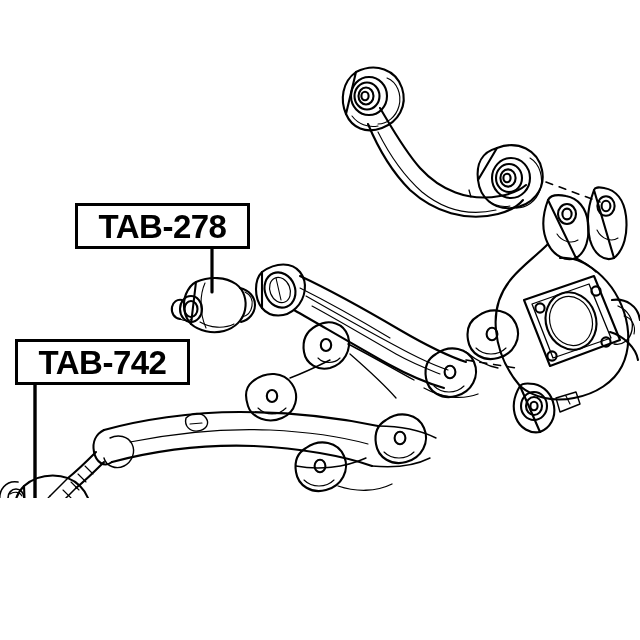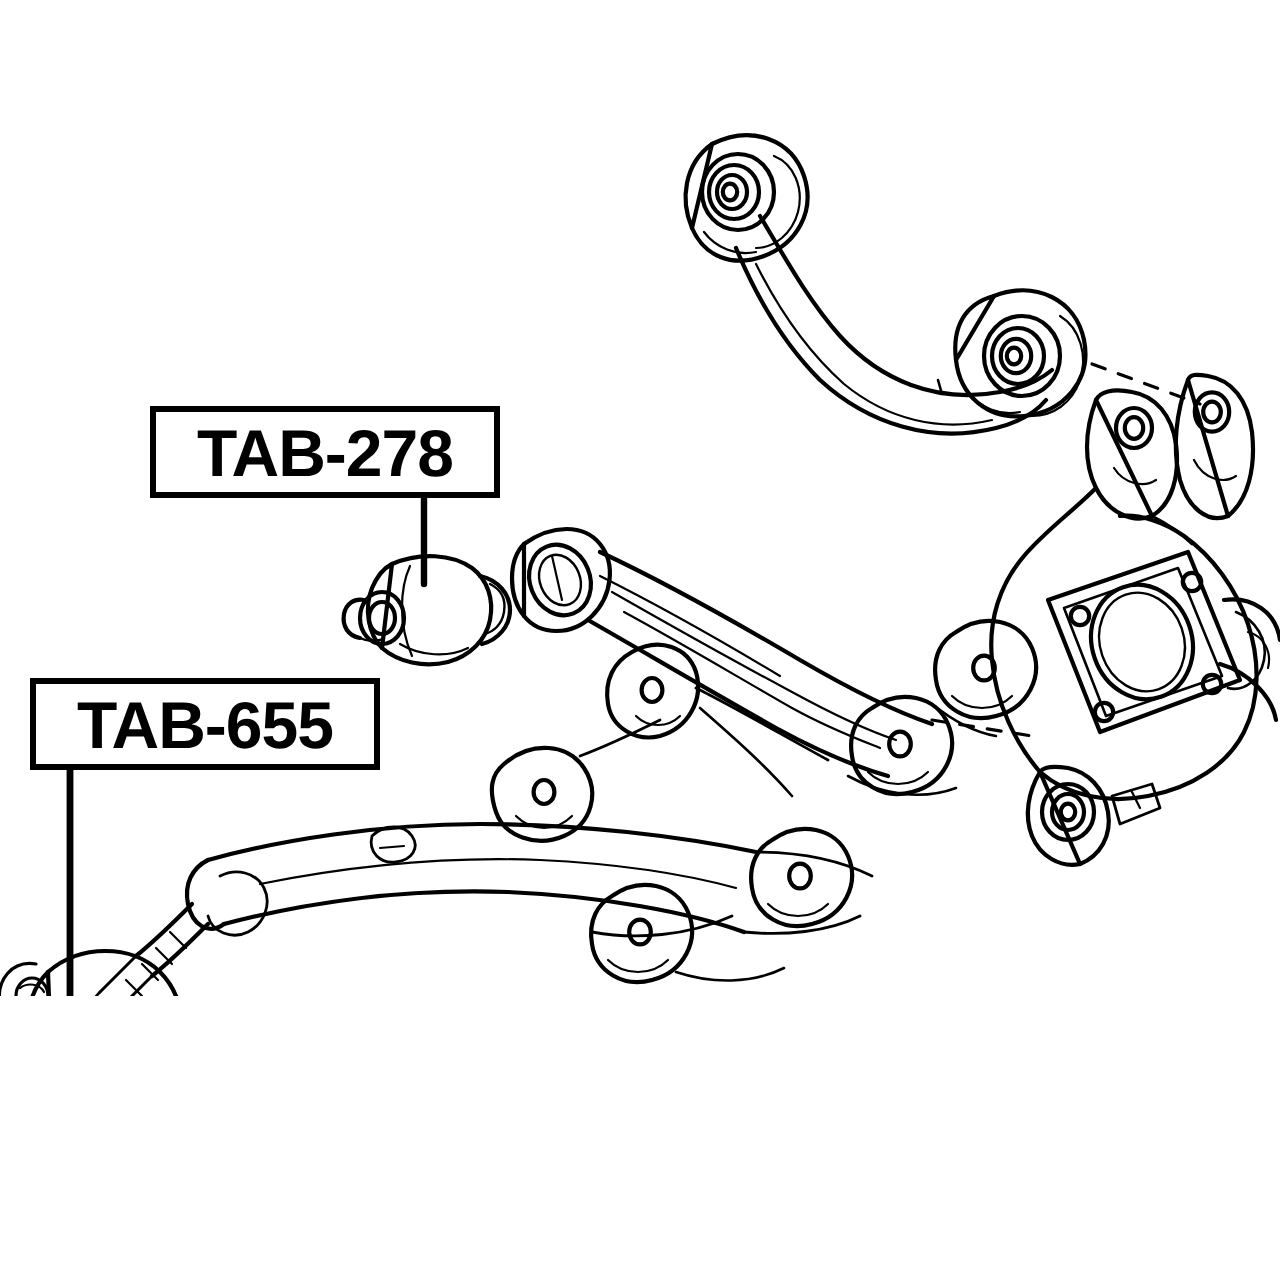--- a/index.html
+++ b/index.html
@@ -276,16 +276,16 @@
       </g>
       <rect x="25" y="515" width="20" height="20" fill="#000000" stroke="none"></rect>
     </g>
   </svg>
 
   <div class="callout-box" id="callout-278">
     <span class="callout-text">TAB-278</span>
   </div>
 
   <div class="callout-box" id="callout-496">
-    <span class="callout-text">TAB-655</span>
+    <span class="callout-text">TAB-742</span>
   </div>
 
 </div>
 
 </body></html>

